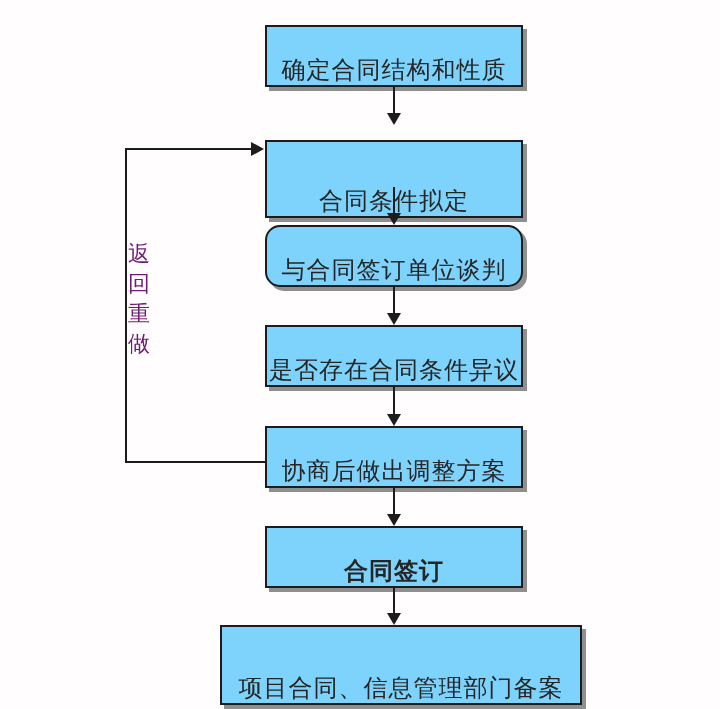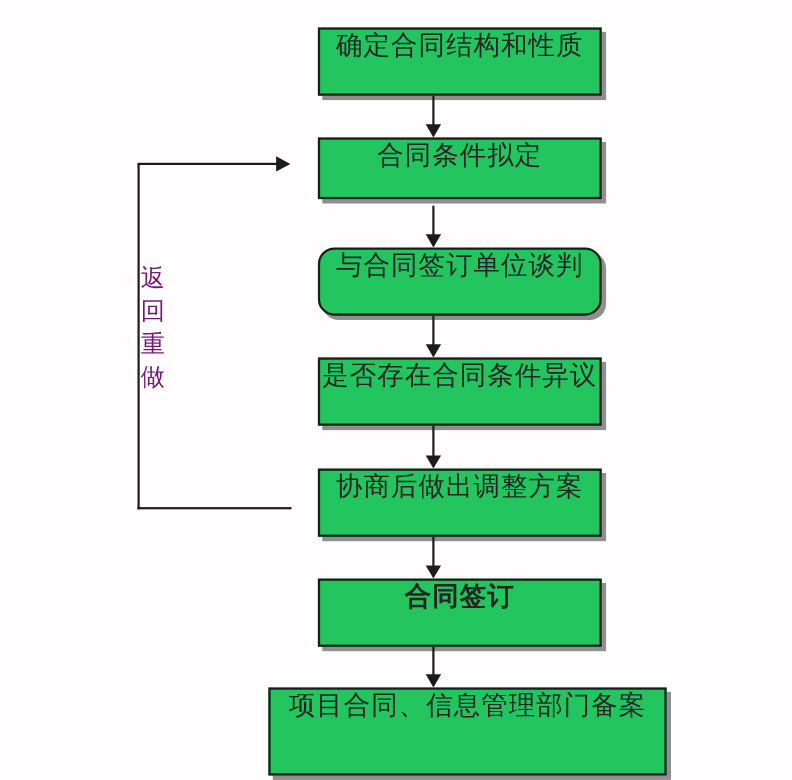--- a/index.html
+++ b/index.html
@@ -11,28 +11,27 @@
     position: relative;
     width: 720px;
     height: 709px;
     background: #fffdfe;
     font-family: "DejaVu Serif", "Liberation Serif", serif;
     overflow: hidden;
   }
   .flow-box {
     position: absolute;
     box-sizing: border-box;
-    background: #22c55e;
+    background: #7dd3fc;
     border: 2px solid #1c1c1c;
     box-shadow: 4px 4px 0 0 #8f8f8f;
     display: flex;
-    align-items: flex-start;
+    align-items: flex-end;
     justify-content: center;
     text-align: center;
-    margin-left: 24px;
   }
   .flow-box span {
     font-size: 24px;
     color: #252525;
     letter-spacing: 1px;
     line-height: 1.2;
     white-space: nowrap;
   }
   .vline {
     position: absolute;
@@ -67,21 +66,21 @@
     width: 30px;
     font-size: 22px;
     line-height: 30px;
     color: #701a75;
     text-align: center;
     word-break: break-all;
     letter-spacing: 0;
   }
   
   #node1 { left: 265px; top: 25px;  width: 258px; height: 62px; }
-  #node2 { left: 265px; top: 125px; width: 258px; height: 56px; }
+  #node2 { left: 265px; top: 140px; width: 258px; height: 78px; }
   #node3 { left: 265px; top: 225px; width: 258px; height: 62px; border-radius: 15px; }
   #node4 { left: 265px; top: 325px; width: 258px; height: 62px; }
   #node5 { left: 265px; top: 426px; width: 258px; height: 62px; }
   #node6 { left: 265px; top: 526px; width: 258px; height: 62px; font-weight: bold; }
   #node7 { left: 220px; top: 625px; width: 362px; height: 80px; }
   
   #a1l { left: 393px; top: 87px;  height: 27px; }
   #a2l { left: 393px; top: 187px; height: 27px; }
   #a3l { left: 393px; top: 287px; height: 27px; }
   #a4l { left: 393px; top: 387px; height: 28px; }

